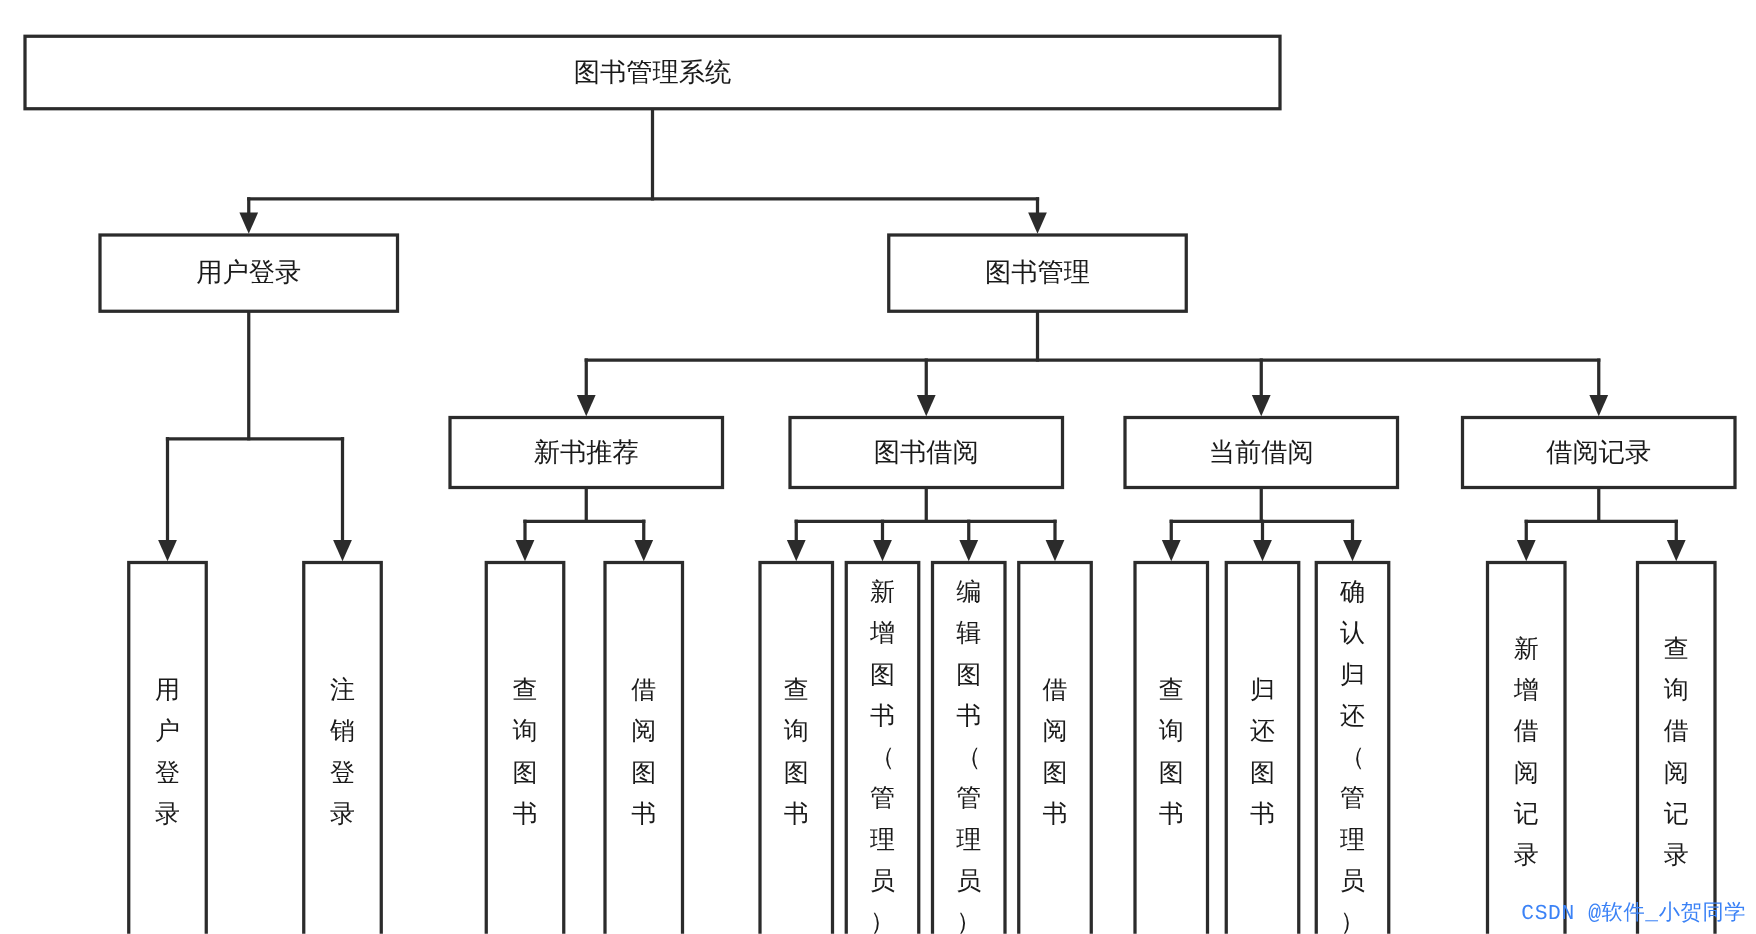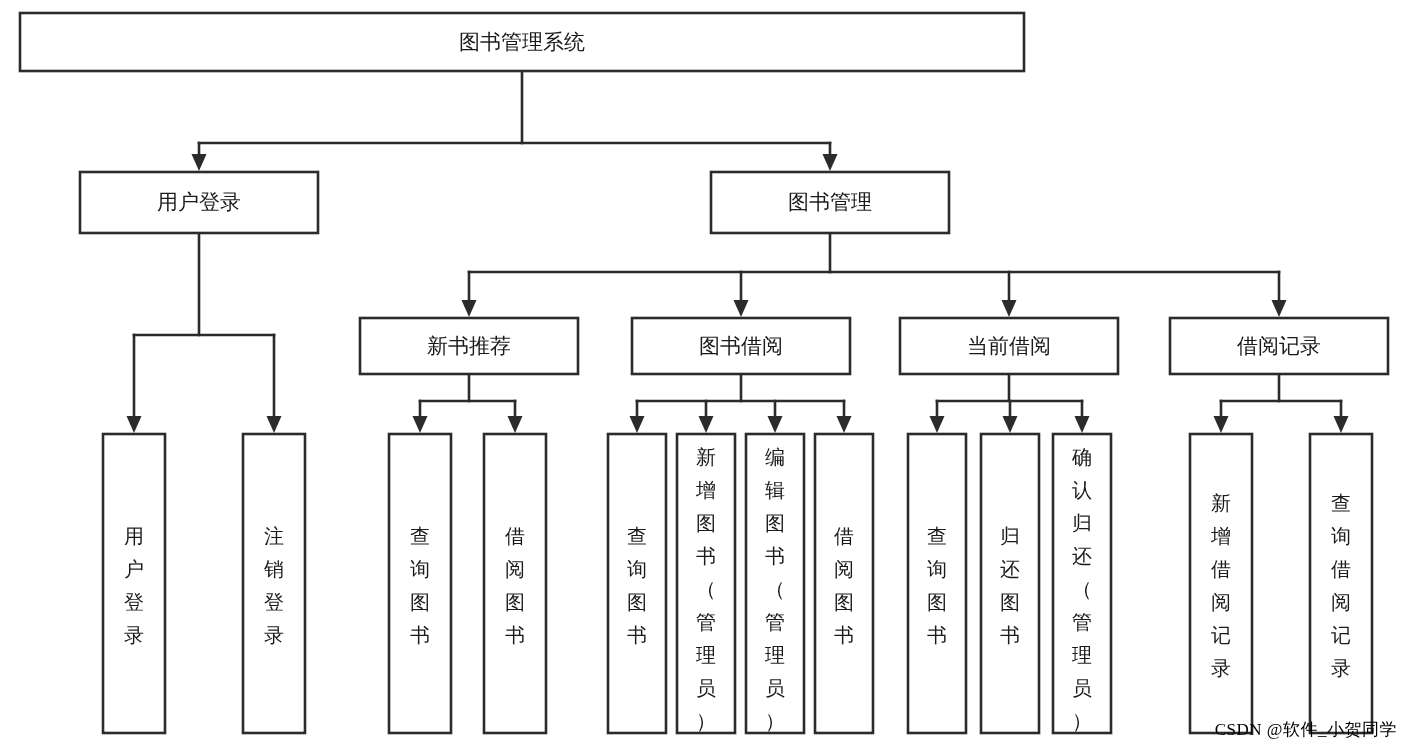--- a/index.html
+++ b/index.html
@@ -9,21 +9,21 @@
   }
   body {
     width: 1405px;
     height: 747px;
     font-family: "Liberation Sans", "DejaVu Sans", sans-serif;
     overflow: hidden;
     position: relative;
   }
   #chart-root {
     position: absolute;
-    top: 0; left: 0;
+    top: 16px; left: 0;
     width: 1405px;
     height: 617px;
   }
   .node-box {
     fill: #ffffff;
     stroke: #2b2b2b;
     stroke-width: 2.6;
   }
   .node-label {
     font-family: "Liberation Sans", "DejaVu Sans", sans-serif;
@@ -45,23 +45,23 @@
     stroke-linecap: square;
   }
   .arrow-head {
     fill: #2b2b2b;
     stroke: none;
   }
   .watermark {
     position: absolute;
     right: 8px;
     bottom: 6px;
-    font-family: Liberation Serif, serif;
+    font-family: Liberation Mono, monospace;
     font-size: 17px;
-    color: #000000;
+    color: #3b82f6;
     white-space: nowrap;
     letter-spacing: 0.5px;
     pointer-events: none;
   }
 </style>
 </head>
 <body>
 
 <div id="chart-root">
   <svg id="chart-svg" width="1405" height="747" viewBox="0 0 1405 747" xmlns="http://www.w3.org/2000/svg">

